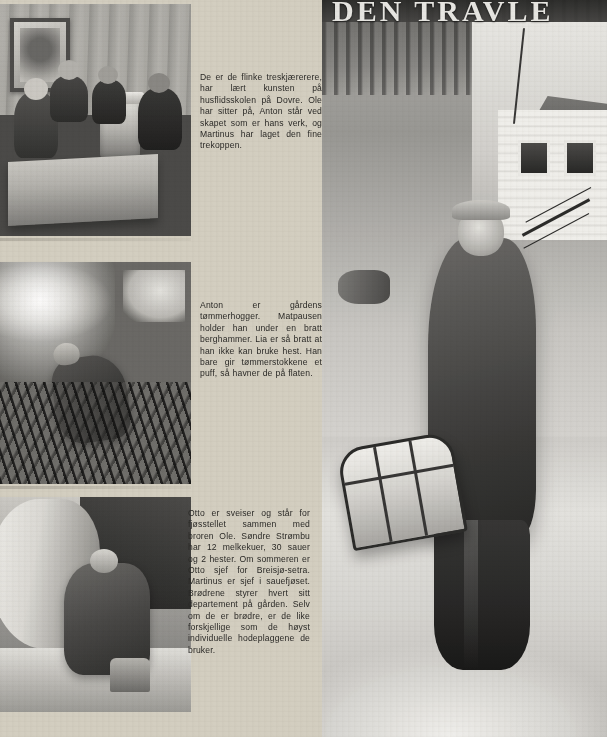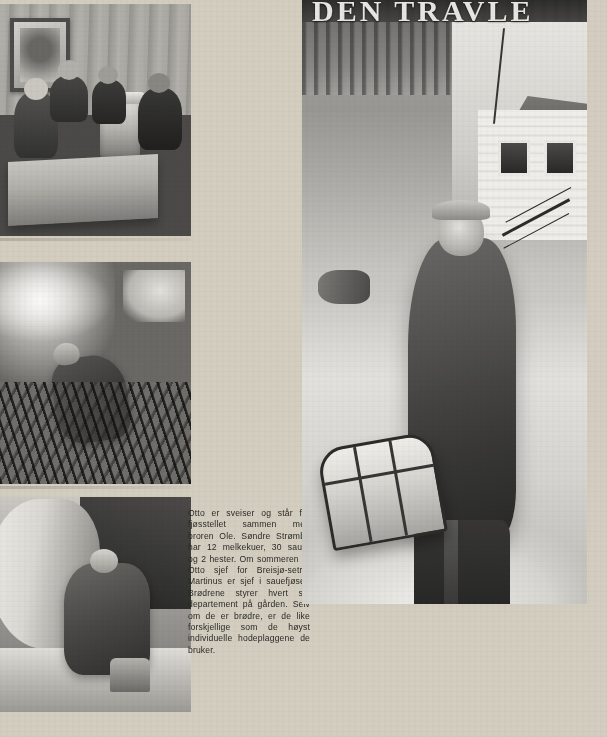--- a/index.html
+++ b/index.html
@@ -164,21 +164,21 @@
   }
   #photo-cow .stool{
     position:absolute;left:110px;bottom:20px;width:40px;height:34px;
     background: linear-gradient(180deg,#b9b4a5,#6d6a62);
     border-radius:6px 6px 2px 2px;
   }
 
   
   #photo-man-chest {
     position:absolute;
-    left: 302px; top: 0; width: 285px; height: 604px;
+    left: 322px; top: 0; width: 285px; height: 737px;
     overflow:hidden;
     background:
       linear-gradient(180deg,#b0ab9d 0%, #9a968a 18%, #c9c4b6 45%, #ddd8cb 70%, #cdc8ba 100%);
     filter: saturate(0.3) contrast(1.03);
   }
   #photo-man-chest .treeline{
     position:absolute;left:0;top:0;width:100%;height:95px;
     background:
       repeating-linear-gradient(90deg, rgba(48,46,42,.55) 0px, rgba(48,46,42,.55) 3px, rgba(120,116,106,.2) 5px, rgba(120,116,106,.05) 12px),
       linear-gradient(180deg,#6a665d 0%, #8d8a80 70%, #a7a295 100%);
@@ -341,21 +341,23 @@
 
   <div class="photo" id="photo-cow">
     <div class="dark-back"></div>
     <div class="cow"></div>
     <div class="floor"></div>
     <div class="man2"></div>
     <div class="stool"></div>
     <div class="grain"></div>
   </div>
 
-
+  <div class="caption" id="caption-carvers">De er de flinke treskjærerere, har lært kunsten på husflidsskolen på Dovre. Ole har sitter på, Anton står ved skapet som er hans verk, og Martinus har laget den fine trekoppen.</div>
+
+  <div class="caption" id="caption-lumberjack">Anton er gårdens tømmerhogger. Matpausen holder han under en bratt berghammer. Lia er så bratt at han ikke kan bruke hest. Han bare gir tømmerstokkene et puff, så havner de på flaten.</div>
 
   <div class="caption" id="caption-welder">Otto er sveiser og står for fjøsstellet sammen med broren Ole. Søndre Strømbu har 12 melkekuer, 30 sauer og 2 hester. Om sommeren er Otto sjef for Breisjø-setra. Martinus er sjef i sauefjøset. Brødrene styrer hvert sitt departement på gården. Selv om de er brødre, er de like forskjellige som de høyst individuelle hodeplaggene de bruker.</div>
 
   <div id="photo-man-chest">
     <div class="treeline"></div>
     <div class="roof"></div>
     <div class="house"></div>
     <div class="roof2"></div>
     <div class="wall-white"></div>
     <div class="window w1"></div>

